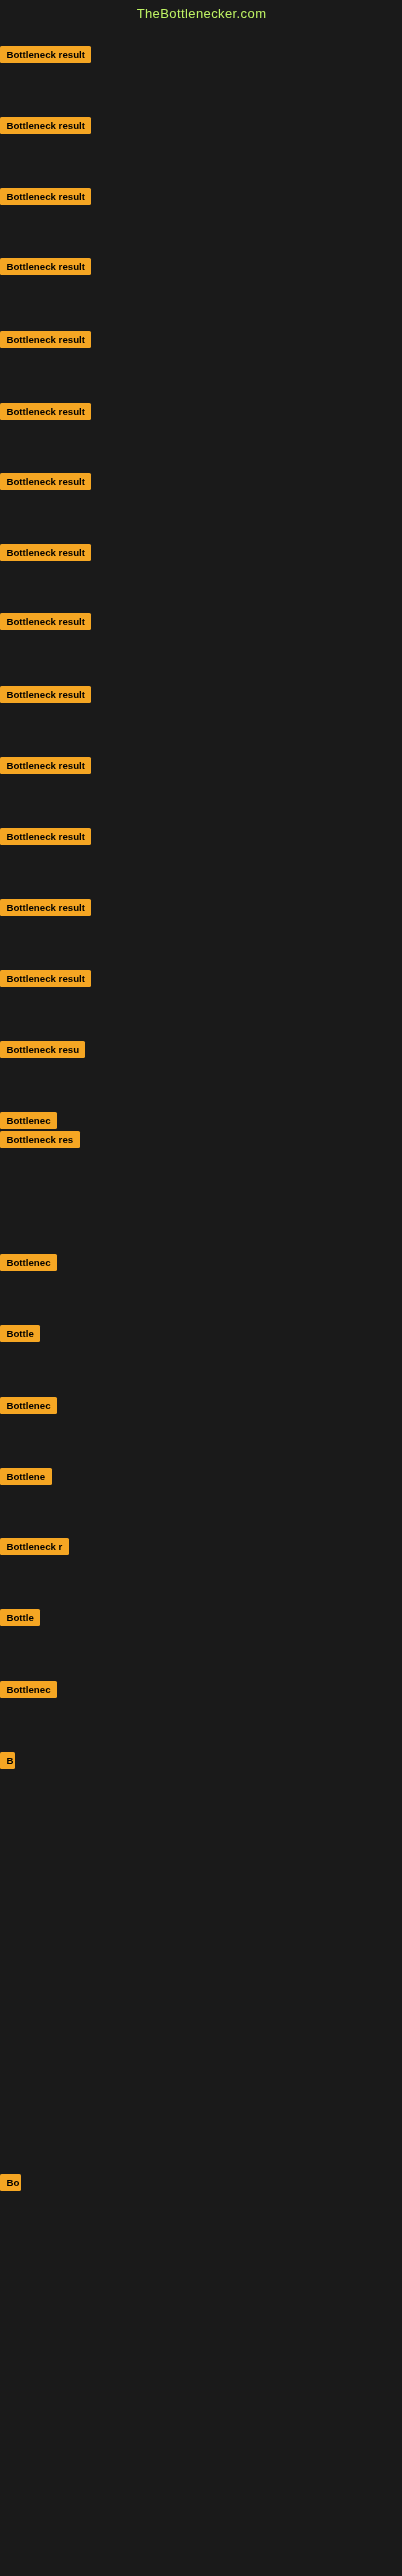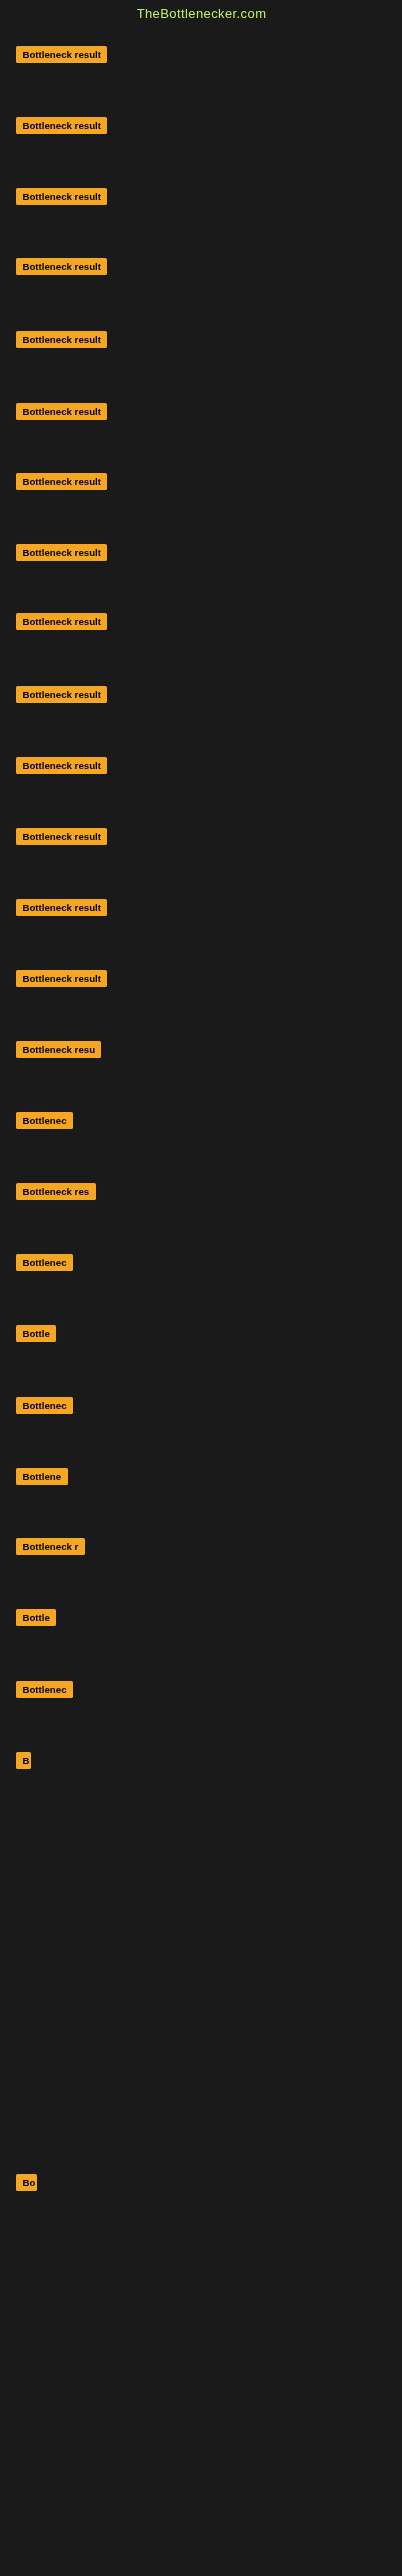--- a/index.html
+++ b/index.html
@@ -32,21 +32,20 @@
     .bottleneck-badge {
       background-color: #f5a623;
       color: #000000;
       font-size: 9.7px;
       font-weight: bold;
       padding: 3.2px 6.4px;
       display: inline-block;
       border-radius: 1.6px;
       white-space: nowrap;
       overflow: hidden;
-      margin-left: 16px;
     }
   </style>
 </head>
 <body>
 
 <div class="site-title">TheBottlenecker.com</div>
 
 <div id="items-container">
     <div class="bottleneck-item" style="top: 46px;"><span class="bottleneck-badge" style="max-width: 105px;">Bottleneck result</span></div>
     <div class="bottleneck-item" style="top: 117px;"><span class="bottleneck-badge" style="max-width: 105px;">Bottleneck result</span></div>
@@ -57,21 +56,21 @@
     <div class="bottleneck-item" style="top: 473px;"><span class="bottleneck-badge" style="max-width: 105px;">Bottleneck result</span></div>
     <div class="bottleneck-item" style="top: 544px;"><span class="bottleneck-badge" style="max-width: 105px;">Bottleneck result</span></div>
     <div class="bottleneck-item" style="top: 613px;"><span class="bottleneck-badge" style="max-width: 105px;">Bottleneck result</span></div>
     <div class="bottleneck-item" style="top: 686px;"><span class="bottleneck-badge" style="max-width: 105px;">Bottleneck result</span></div>
     <div class="bottleneck-item" style="top: 757px;"><span class="bottleneck-badge" style="max-width: 105px;">Bottleneck result</span></div>
     <div class="bottleneck-item" style="top: 828px;"><span class="bottleneck-badge" style="max-width: 105px;">Bottleneck result</span></div>
     <div class="bottleneck-item" style="top: 899px;"><span class="bottleneck-badge" style="max-width: 105px;">Bottleneck result</span></div>
     <div class="bottleneck-item" style="top: 970px;"><span class="bottleneck-badge" style="max-width: 93px;">Bottleneck result</span></div>
     <div class="bottleneck-item" style="top: 1041px;"><span class="bottleneck-badge" style="max-width: 85px;">Bottleneck resu</span></div>
     <div class="bottleneck-item" style="top: 1112px;"><span class="bottleneck-badge" style="max-width: 63px;">Bottlenec</span></div>
-    <div class="bottleneck-item" style="top: 1183px;"><span class="bottleneck-badge" style="max-width: 81px;">Bottleneck res</span></div>
+    <div class="bottleneck-item" style="top: 1131px;"><span class="bottleneck-badge" style="max-width: 81px;">Bottleneck res</span></div>
     <div class="bottleneck-item" style="top: 1254px;"><span class="bottleneck-badge" style="max-width: 58px;">Bottlenec</span></div>
     <div class="bottleneck-item" style="top: 1325px;"><span class="bottleneck-badge" style="max-width: 42px;">Bottle</span></div>
     <div class="bottleneck-item" style="top: 1397px;"><span class="bottleneck-badge" style="max-width: 58px;">Bottlenec</span></div>
     <div class="bottleneck-item" style="top: 1468px; text-decoration: underline;"><span class="bottleneck-badge" style="max-width: 52px;">Bottlene</span></div>
     <div class="bottleneck-item" style="top: 1538px;"><span class="bottleneck-badge" style="max-width: 72px;">Bottleneck r</span></div>
     <div class="bottleneck-item" style="top: 1609px;"><span class="bottleneck-badge" style="max-width: 42px;">Bottle</span></div>
     <div class="bottleneck-item" style="top: 1681px;"><span class="bottleneck-badge" style="max-width: 58px;">Bottlenec</span></div>
     <div class="bottleneck-item" style="top: 1752px;"><span class="bottleneck-badge" style="max-width: 14.5px;">B</span></div>
     <div class="bottleneck-item" style="top: 2174px;"><span class="bottleneck-badge" style="max-width: 21px;">Bo</span></div>
   </div>

